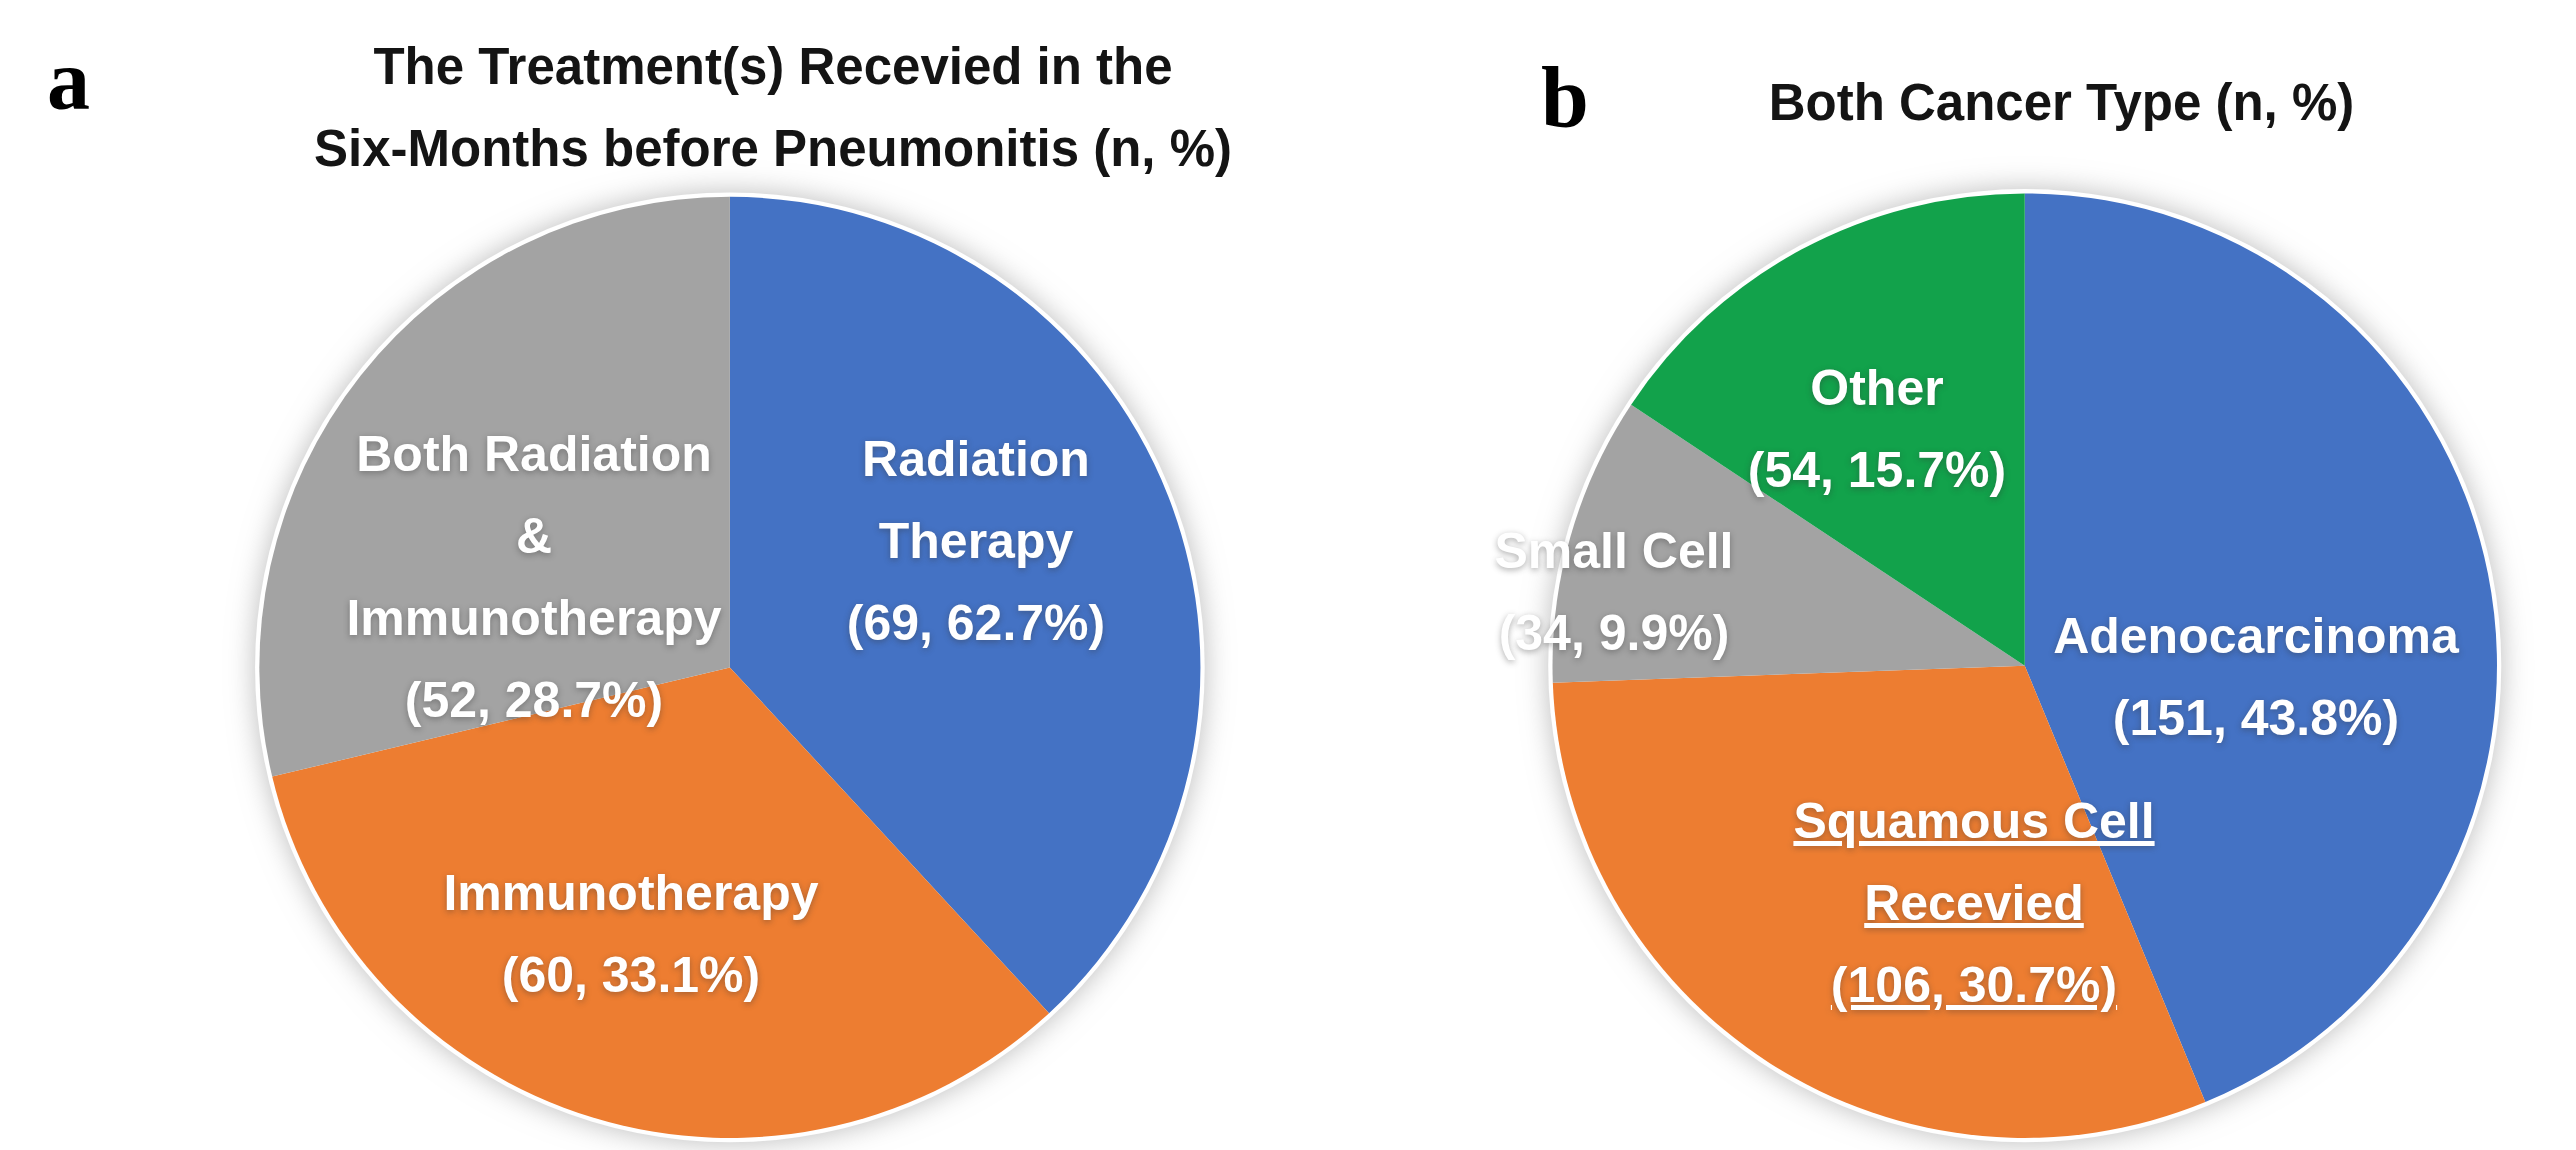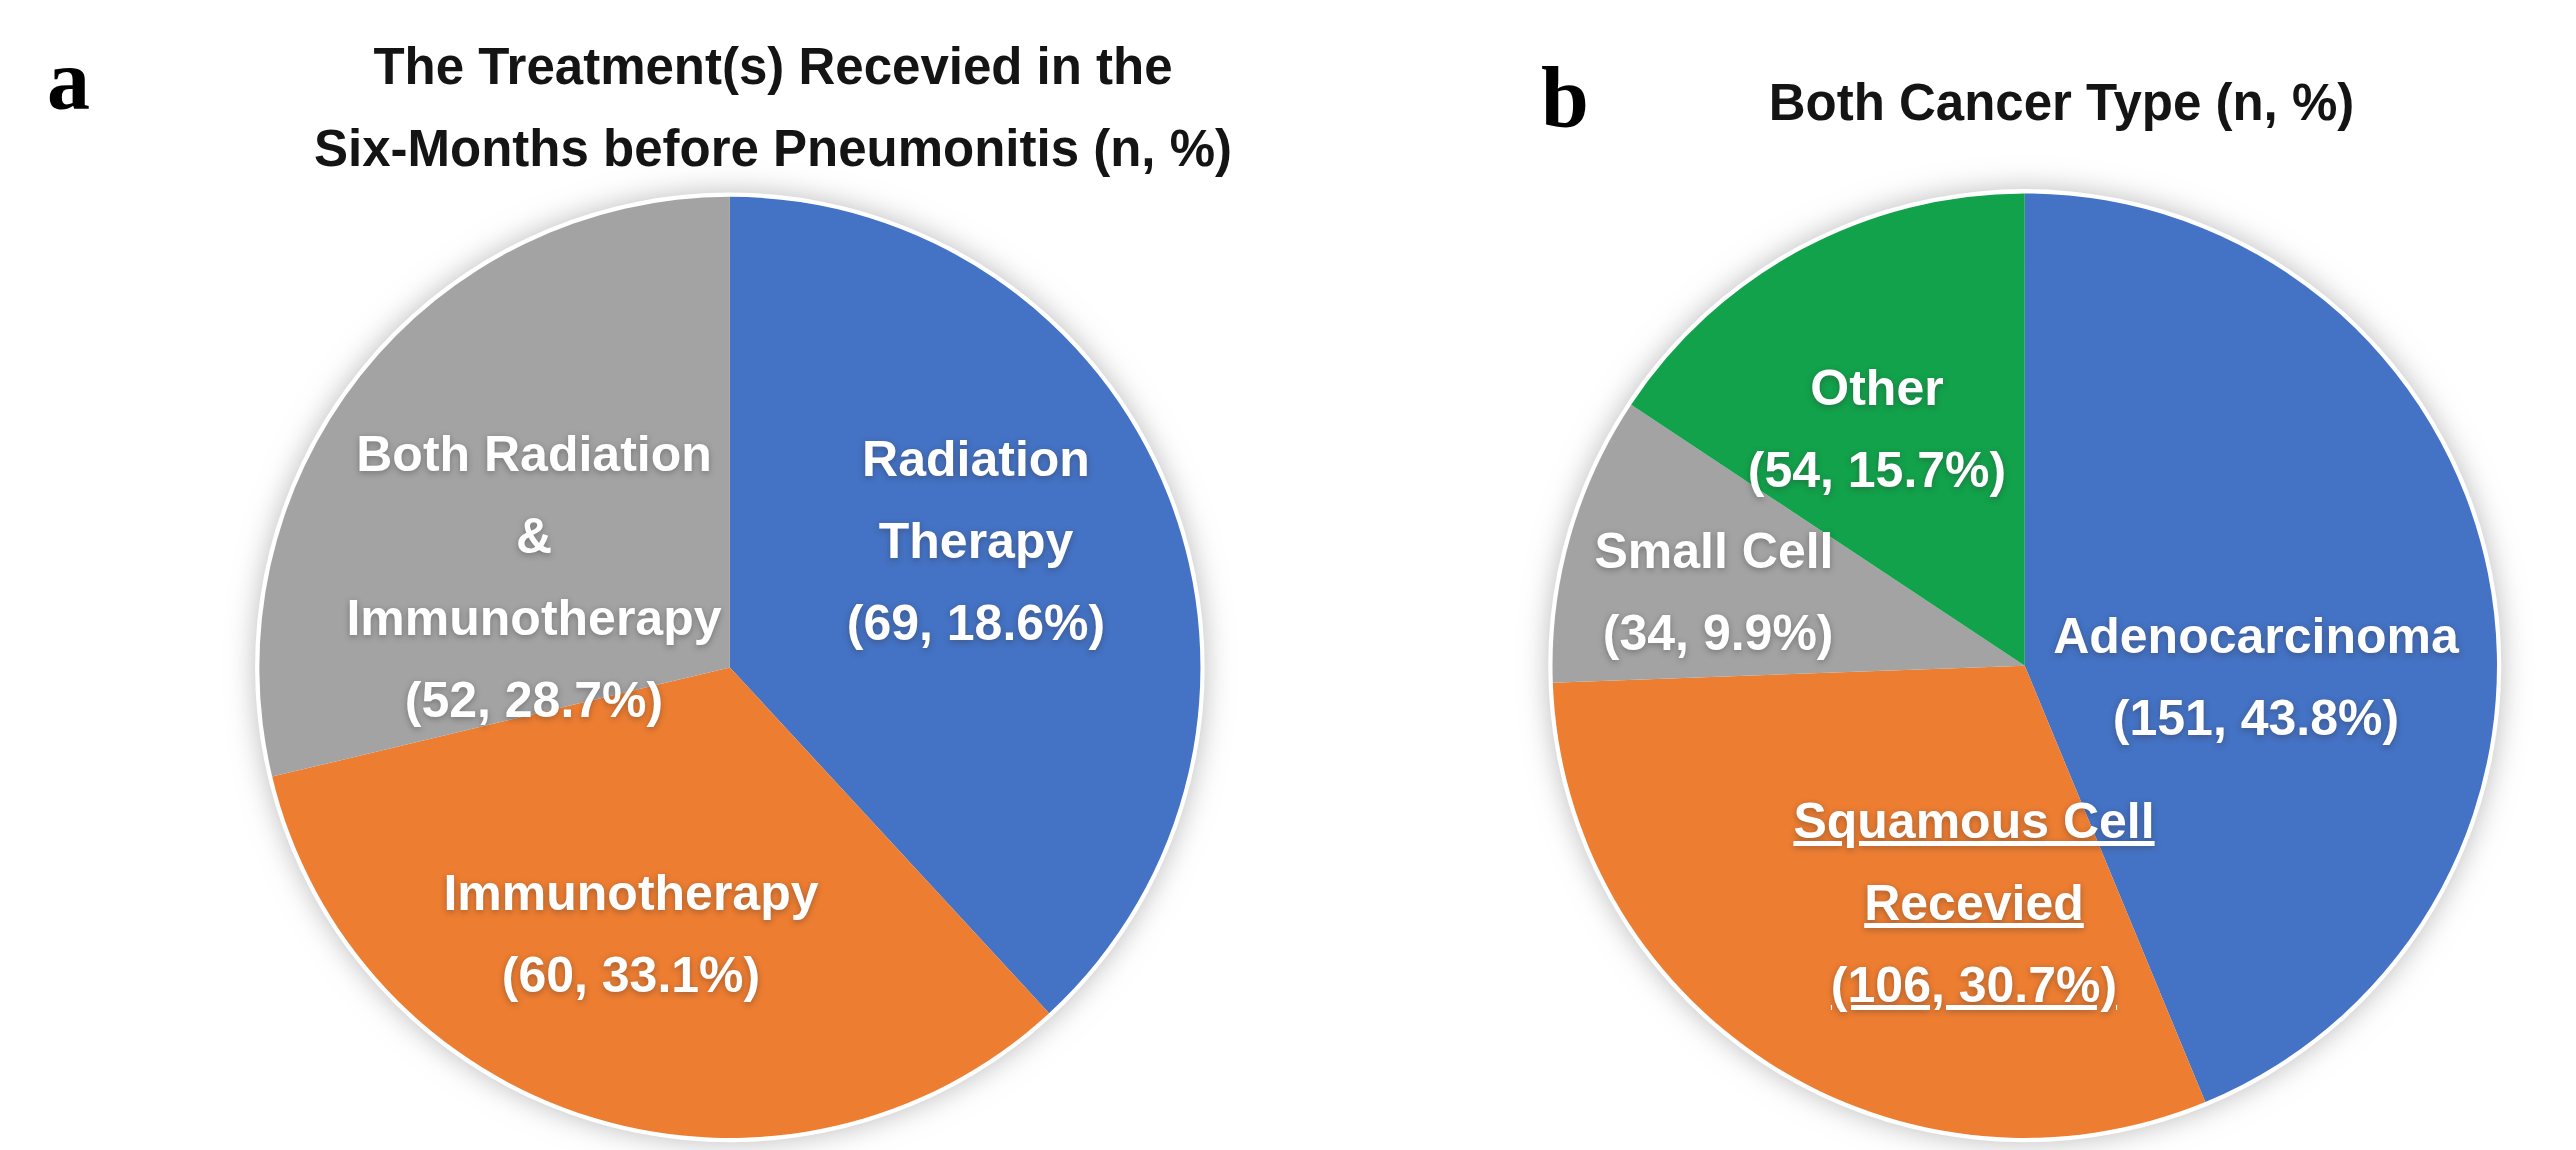--- a/index.html
+++ b/index.html
@@ -49,21 +49,21 @@
 <div class="panel-letter" style="left:47px; top:33px;">a</div>
 
 <div class="title" style="left:215px; top:26px; width:1116px;">
   <span class="tline">The Treatment(s) Recevied in the</span>
   <span class="tline">Six-Months before Pneumonitis (n, %)</span>
 </div>
 
 <div class="slice-label" style="left:976px; top:541px;">
   <span class="ln">Radiation</span>
   <span class="ln">Therapy</span>
-  <span class="ln">(69, 18.6%)</span>
+  <span class="ln">(69, 62.7%)</span>
 </div>
 
 <div class="slice-label" style="left:631px; top:934px;">
   <span class="ln">Immunotherapy</span>
   <span class="ln">(60, 33.1%)</span>
 </div>
 
 <div class="slice-label" style="left:534px; top:577px;">
   <span class="ln">Both Radiation</span>
   <span class="ln">&amp;</span>
@@ -81,21 +81,21 @@
   <span class="ln">Adenocarcinoma</span>
   <span class="ln">(151, 43.8%)</span>
 </div>
 
 <div class="slice-label" style="left:1974px; top:903px;text-decoration:underline;">
   <span class="ln">Squamous Cell</span>
   <span class="ln">Recevied</span>
   <span class="ln">(106, 30.7%)</span>
 </div>
 
-<div class="slice-label" style="left:1714px; top:592px;text-align:right;">
+<div class="slice-label" style="left:1614px; top:592px;">
   <span class="ln">Small Cell</span>
   <span class="ln">(34, 9.9%)</span>
 </div>
 
 <div class="slice-label" style="left:1877px; top:429px;text-align:center;">
   <span class="ln">Other</span>
   <span class="ln">(54, 15.7%)</span>
 </div>
 
 

